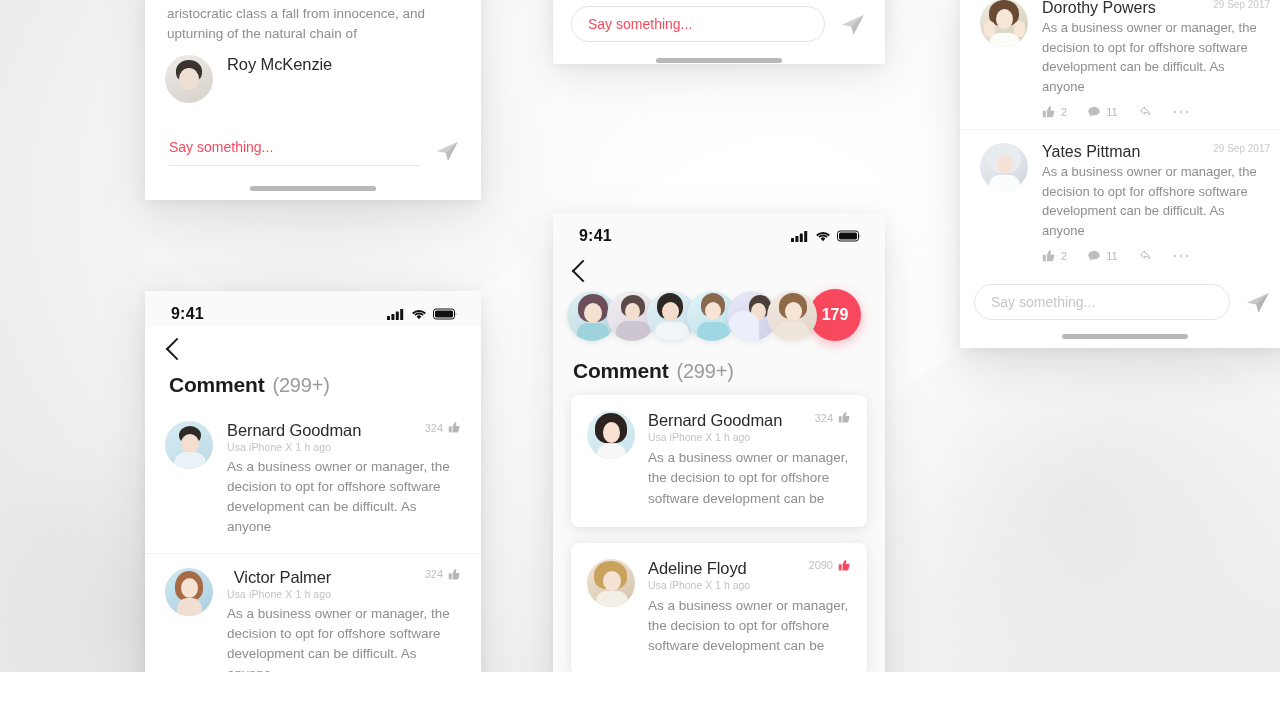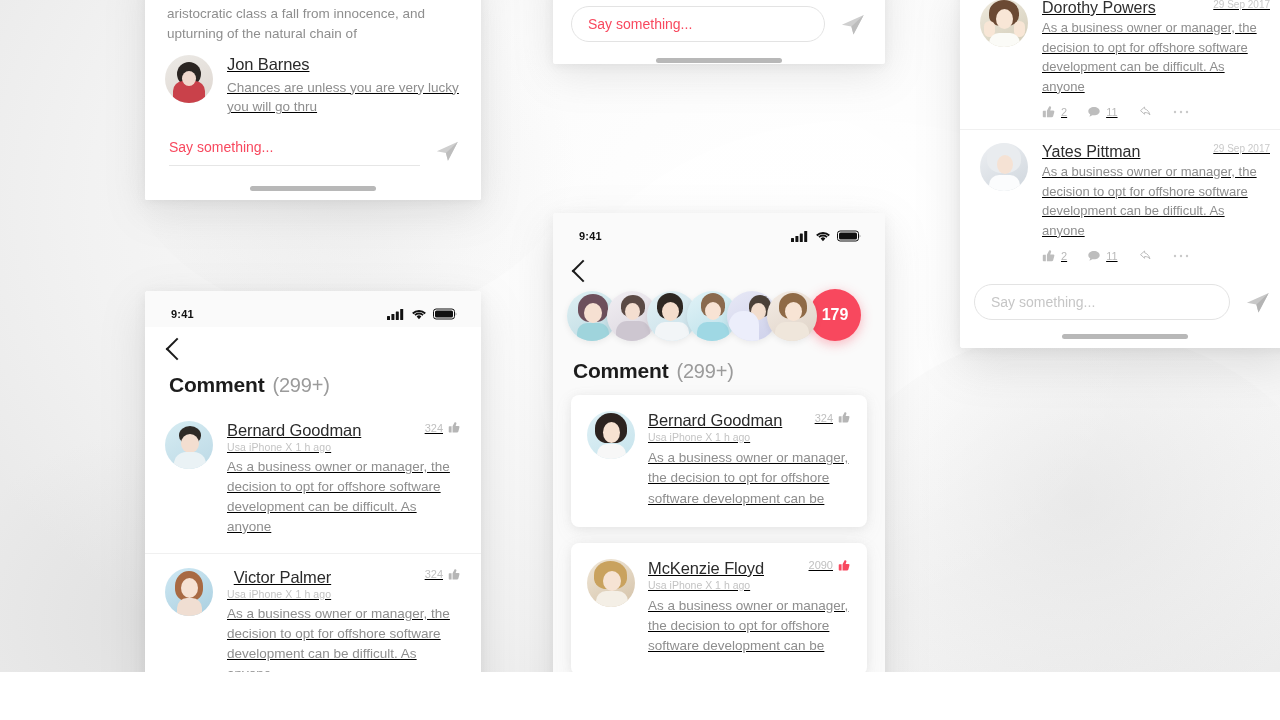--- a/index.html
+++ b/index.html
@@ -45,21 +45,21 @@
 
   .statusbar {
     height: 36px;
     display: flex;
     align-items: center;
     justify-content: space-between;
     padding: 10px 24px 0 26px;
     background: #fafafa;
   }
   .sb-time {
-    font-size: 11px;
+    font-size: 16px;
     font-weight: bold;
     color: #111;
     letter-spacing: .2px;
   }
   .sb-right { display: flex; align-items: center; gap: 6px; }
 
   .backbar { padding: 14px 24px 0 24px; }
   .chev {
     width: 16px; height: 16px;
     border-left: 2.4px solid #1a1a1a;
@@ -84,21 +84,21 @@
     padding: 14px 20px 16px 20px;
     border-bottom: 1px solid #f0f0f0;
   }
   .c-av {
     flex: 0 0 auto;
     width: 48px; height: 48px;
     border-radius: 50%;
     overflow: hidden;
     position: relative;
   }
-  .c-body { flex: 1 1 auto; min-width: 0; text-decoration: underline; }
+  .c-body { flex: 1 1 auto; min-width: 0; }
   .c-top { display: flex; align-items: flex-start; justify-content: space-between; gap: 10px; }
   .c-name { font-size: 16.5px; color: #2b2b2b; letter-spacing: -.1px; white-space: nowrap; }
   .c-meta { font-size: 10.5px; color: #c3c3c3; margin-top: 1px; letter-spacing: .1px; }
   .c-text { font-size: 13.5px; line-height: 1.48; color: #8e8e8e; margin-top: 4px; }
   .c-likes { display: flex; align-items: center; gap: 5px; flex: 0 0 auto; }
   .c-likes .num { font-size: 11px; color: #c0c0c0; }
 
   
   .r-row { padding: 13px 20px 10px 20px; }
   .r-name { font-size: 16px; color: #2e2e2e; }
@@ -201,31 +201,20 @@
   <div class="blob blob-b"></div>
   <div class="blob blob-c"></div>
   <div class="blob blob-d"></div>
 
   <div class="screen sh-soft" style="left:145px; top:-30px; width:336px; height:230px; border-radius:2px;">
 
     <div style="padding:34px 22px 0 22px;">
       <div style="font-size:13.5px; line-height:1.5; color:#8e8e8e;">aristocratic class a fall from innocence, and upturning of the natural chain of</div>
     </div>
 
-    <div class="c-row" style="border-bottom:1px solid #efefef; padding-top:10px;">
-      <div class="c-av" style="background:linear-gradient(155deg,#eceae6,#ded6d0);">
-        <div style="position:absolute; left:12px; top:7px; width:24px; height:24px; border-radius:50%; background:#2b2522;"></div>
-        <div style="position:absolute; left:8px; top:26px; width:32px; height:26px; border-radius:10px 10px 0 0; background:#c9414a;"></div>
-        <div style="position:absolute; left:17px; top:16px; width:14px; height:15px; border-radius:50%; background:#f0d8cd;"></div>
-      </div>
-      <div class="c-body">
-        <div class="c-name">Jon Barnes</div>
-        <div class="c-text">Chances are unless you are very lucky you will go thru</div>
-      </div>
-    </div>
 
     <div class="c-row" style="border-bottom:none; padding-top:10px;">
       <div class="c-av" style="background:linear-gradient(155deg,#eeebe8,#d7d0ca);">
         <div style="position:absolute; left:11px; top:5px; width:26px; height:22px; border-radius:50% 50% 40% 40%; background:#3a332e;"></div>
         <div style="position:absolute; left:14px; top:13px; width:20px; height:22px; border-radius:50%; background:#eedfd3;"></div>
       </div>
       <div class="c-body">
         <div class="c-name">Roy McKenzie</div>
       </div>
     </div>
@@ -453,21 +442,21 @@
 
     <div class="m-card">
       <div class="c-av" style="background:linear-gradient(150deg,#f0e7d8,#d4c2a8);">
         <div style="position:absolute; left:7px; top:2px; width:33px; height:28px; border-radius:50% 50% 38% 38%; background:#c9a25e;"></div>
         <div style="position:absolute; left:16px; top:12px; width:18px; height:20px; border-radius:50%; background:#f6e3d4;"></div>
         <div style="position:absolute; left:9px; top:32px; width:32px; height:20px; border-radius:10px 10px 0 0; background:#f4efe6;"></div>
       </div>
       <div class="c-body">
         <div class="c-top">
           <div style="min-width:0;">
-            <div class="m-name">McKenzie Floyd</div>
+            <div class="m-name">Adeline Floyd</div>
             <div class="m-meta">Usa iPhone X   1 h ago</div>
           </div>
           <div class="c-likes">
             <span class="num">2090</span>
             <svg width="13" height="13" viewBox="0 0 16 16">
               <path d="M5.6 6.6 L8.2 1.6 a1.5 1.5 0 0 1 2.1 1.9 L9.4 6.2 h3.3 a1.4 1.4 0 0 1 1.35 1.8 l-1.3 4.8 a1.8 1.8 0 0 1-1.7 1.3 H5.6 Z M1.8 6.6 h2.6 v7.5 H1.8 a.9 .9 0 0 1-.9-.9 V7.5 a.9 .9 0 0 1 .9-.9 Z" fill="#f8485e"></path>
             </svg>
           </div>
         </div>
         <div class="m-text">As a business owner or manager, the decision to opt for offshore software development can be</div>

